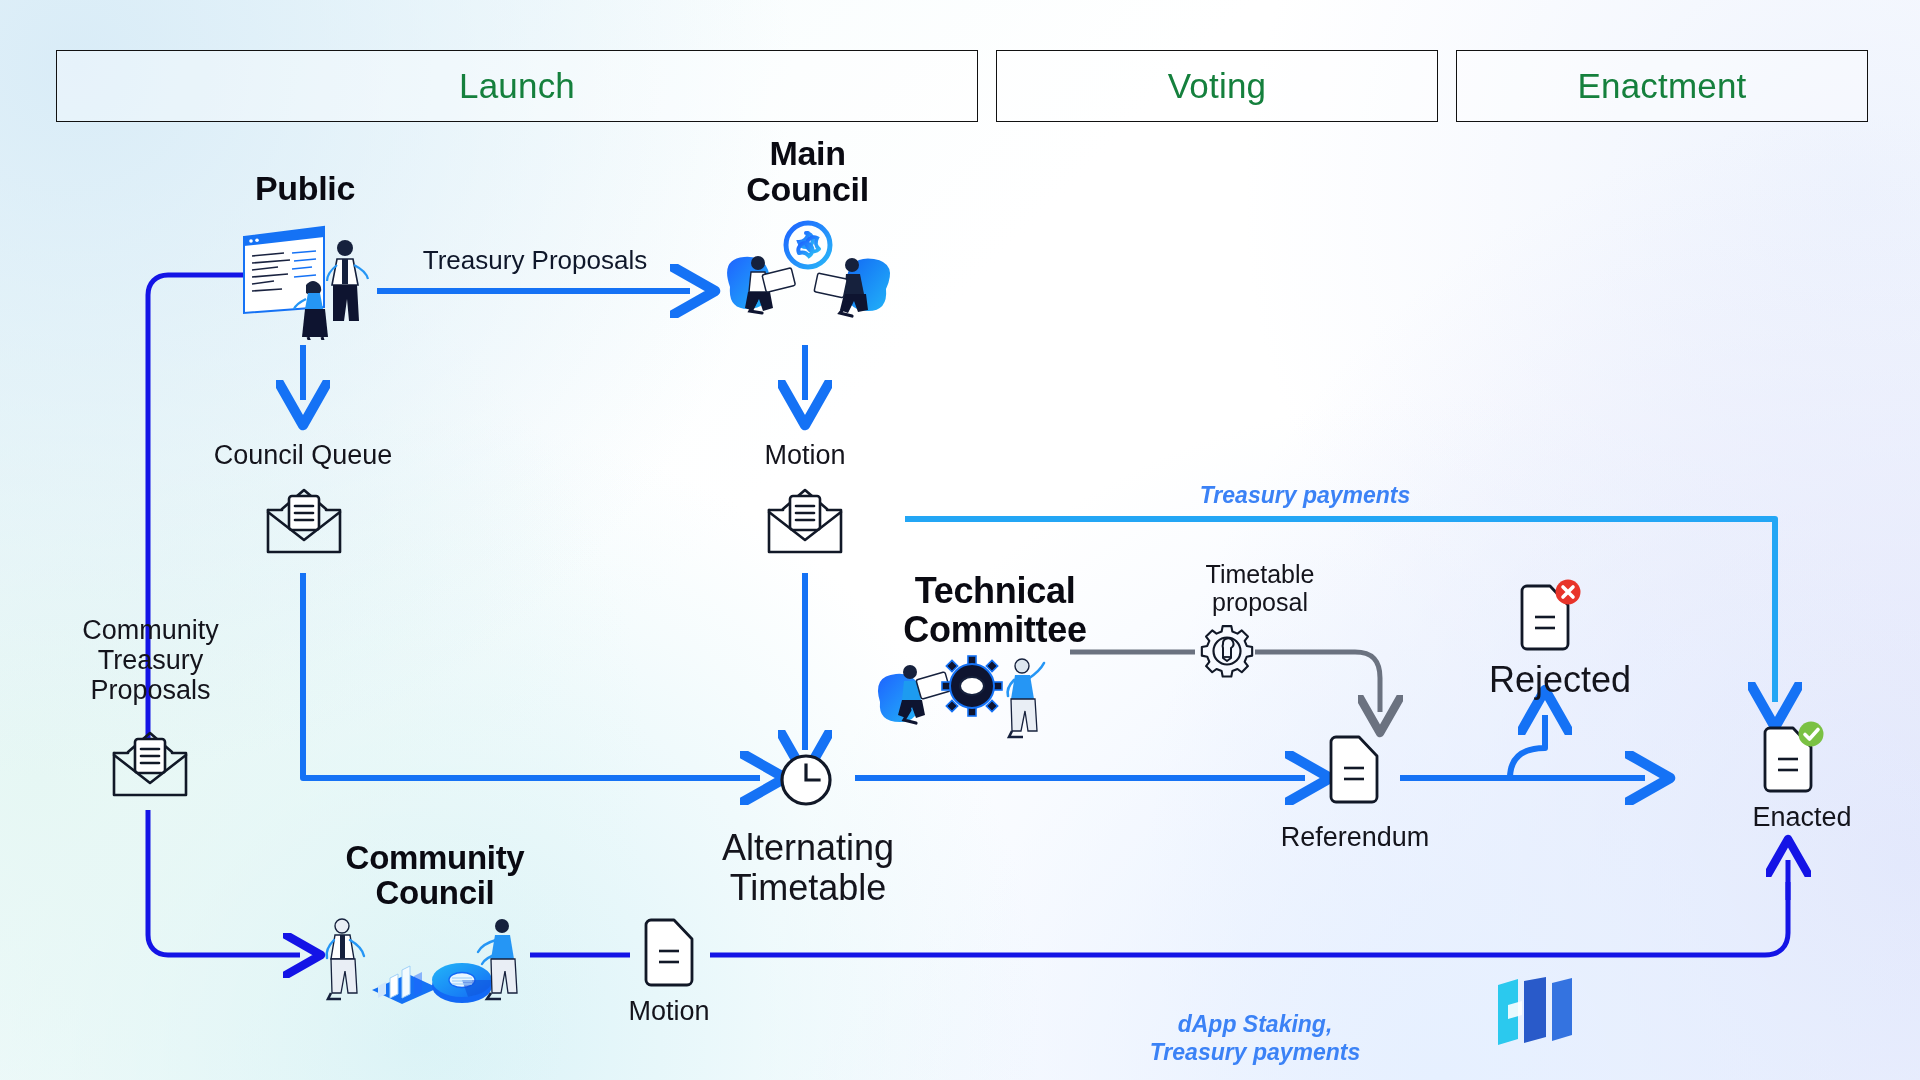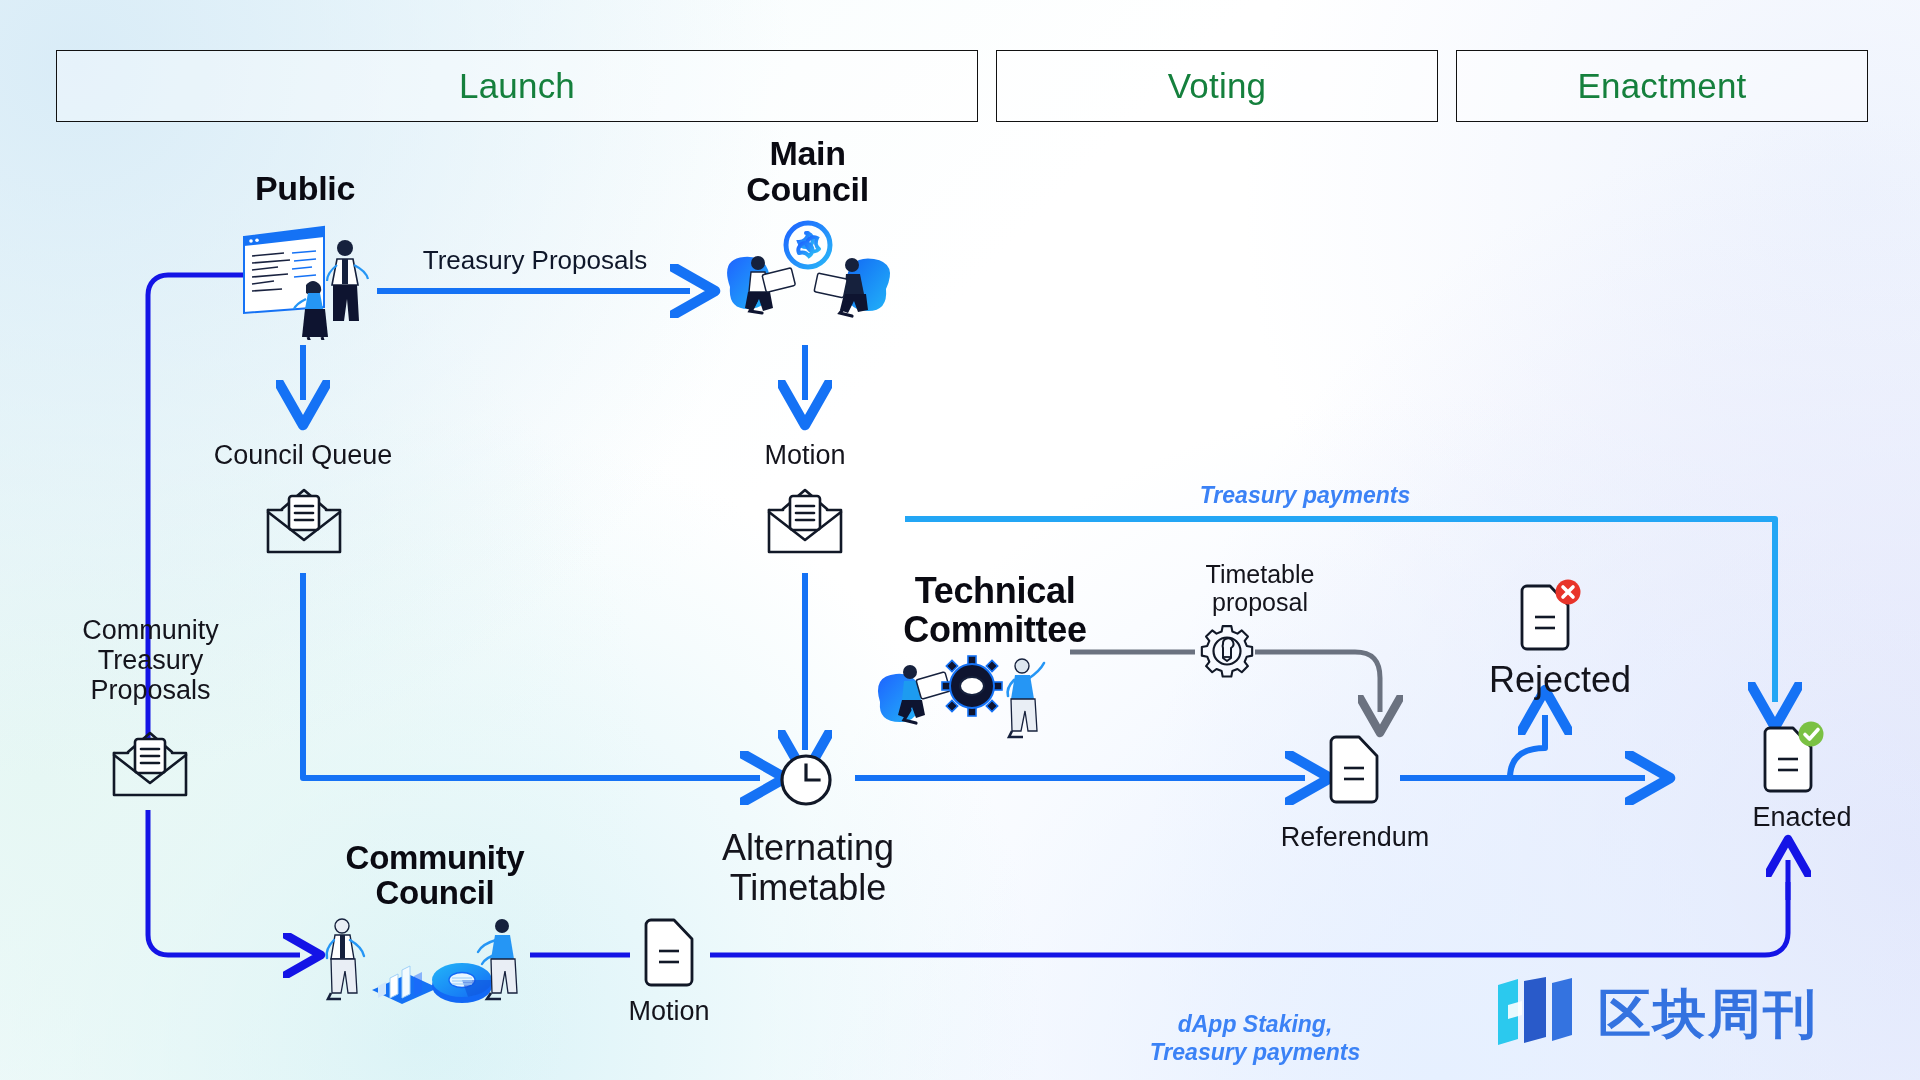--- a/index.html
+++ b/index.html
@@ -443,16 +443,15 @@
     <div>Treasury payments</div>
   </div>
 
   <div id="watermark">
     <svg width="96" height="76" viewBox="0 0 96 76">
       <path d="M6,10 L26,4 L26,64 L6,70 Z" fill="#25c8ee"></path>
       <path d="M16,30 L30,26 L30,40 L16,44 Z" fill="#ffffff" opacity=".9"></path>
       <path d="M32,6 L54,2 L54,62 L32,68 Z" fill="#2356c8"></path>
       <path d="M60,8 L80,3 L80,60 L60,66 Z" fill="#2f6fe0"></path>
     </svg>
-    <span class="wmtext">区块周刊</span>
   </div>
 
 </div>
 
 </body></html>

